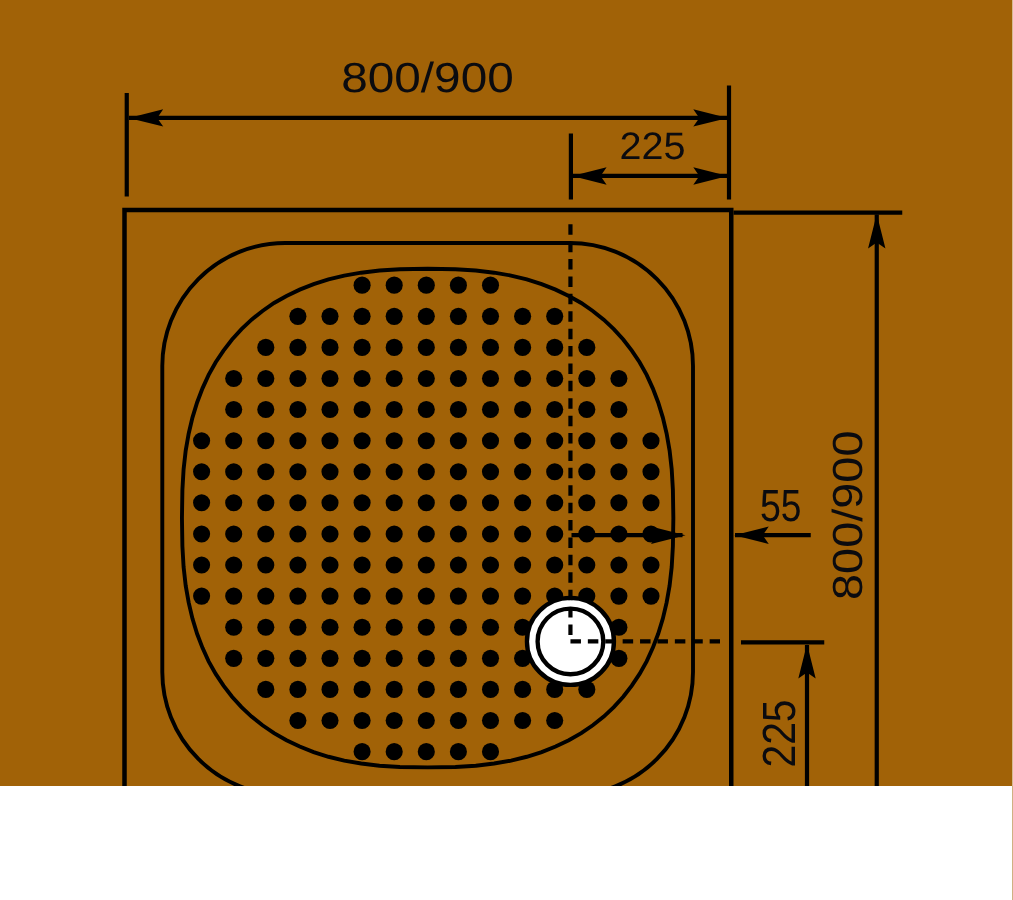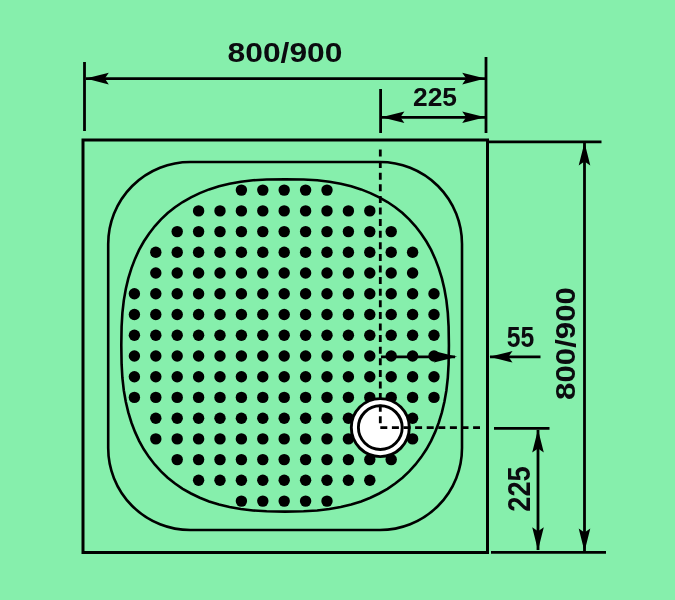--- a/index.html
+++ b/index.html
@@ -1,16 +1,16 @@
 <!DOCTYPE html>
 <html><head>
 <meta charset="utf-8">
 <style>
   html,body{margin:0;padding:0;background:#ffffff;}
-  .wrap{width:675px;height:600px;position:relative;background:#86efac;overflow:hidden;font-weight:bold;}
+  .wrap{width:675px;height:524px;position:relative;background:#a16207;overflow:hidden;}
   svg{display:block;}
   text{font-family:"Liberation Sans",sans-serif;fill:#0b0b0f;stroke:none;}
 </style>
 </head>
 <body>
 <div class="wrap">
 <svg width="675" height="600" viewBox="0 0 675 600">
 <g fill="none" stroke="#000000" stroke-width="2.8">
 
 <rect x="83" y="140" width="404.5" height="412.5" stroke-width="3"></rect>

